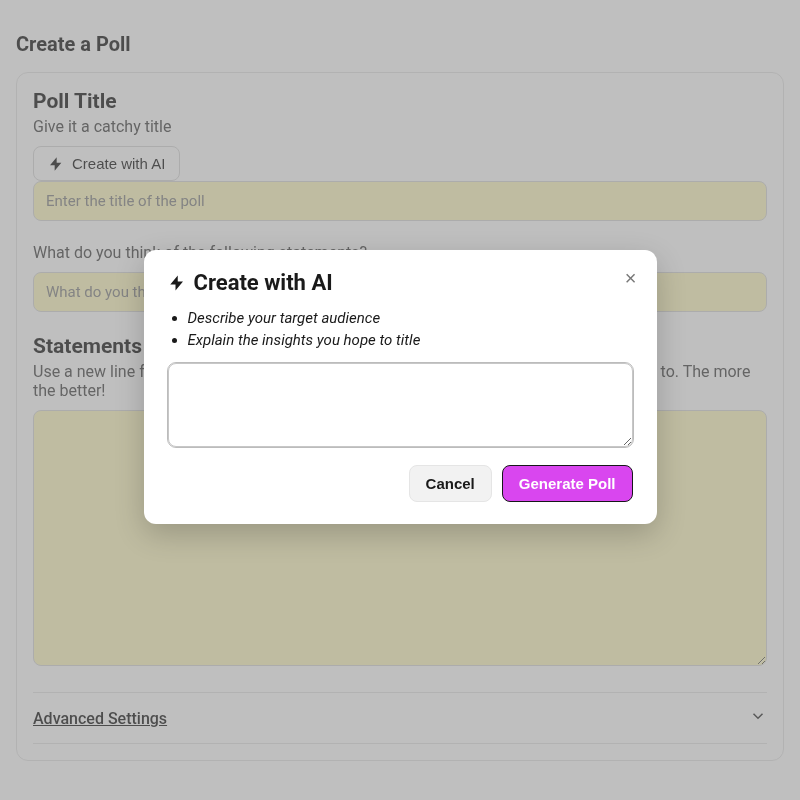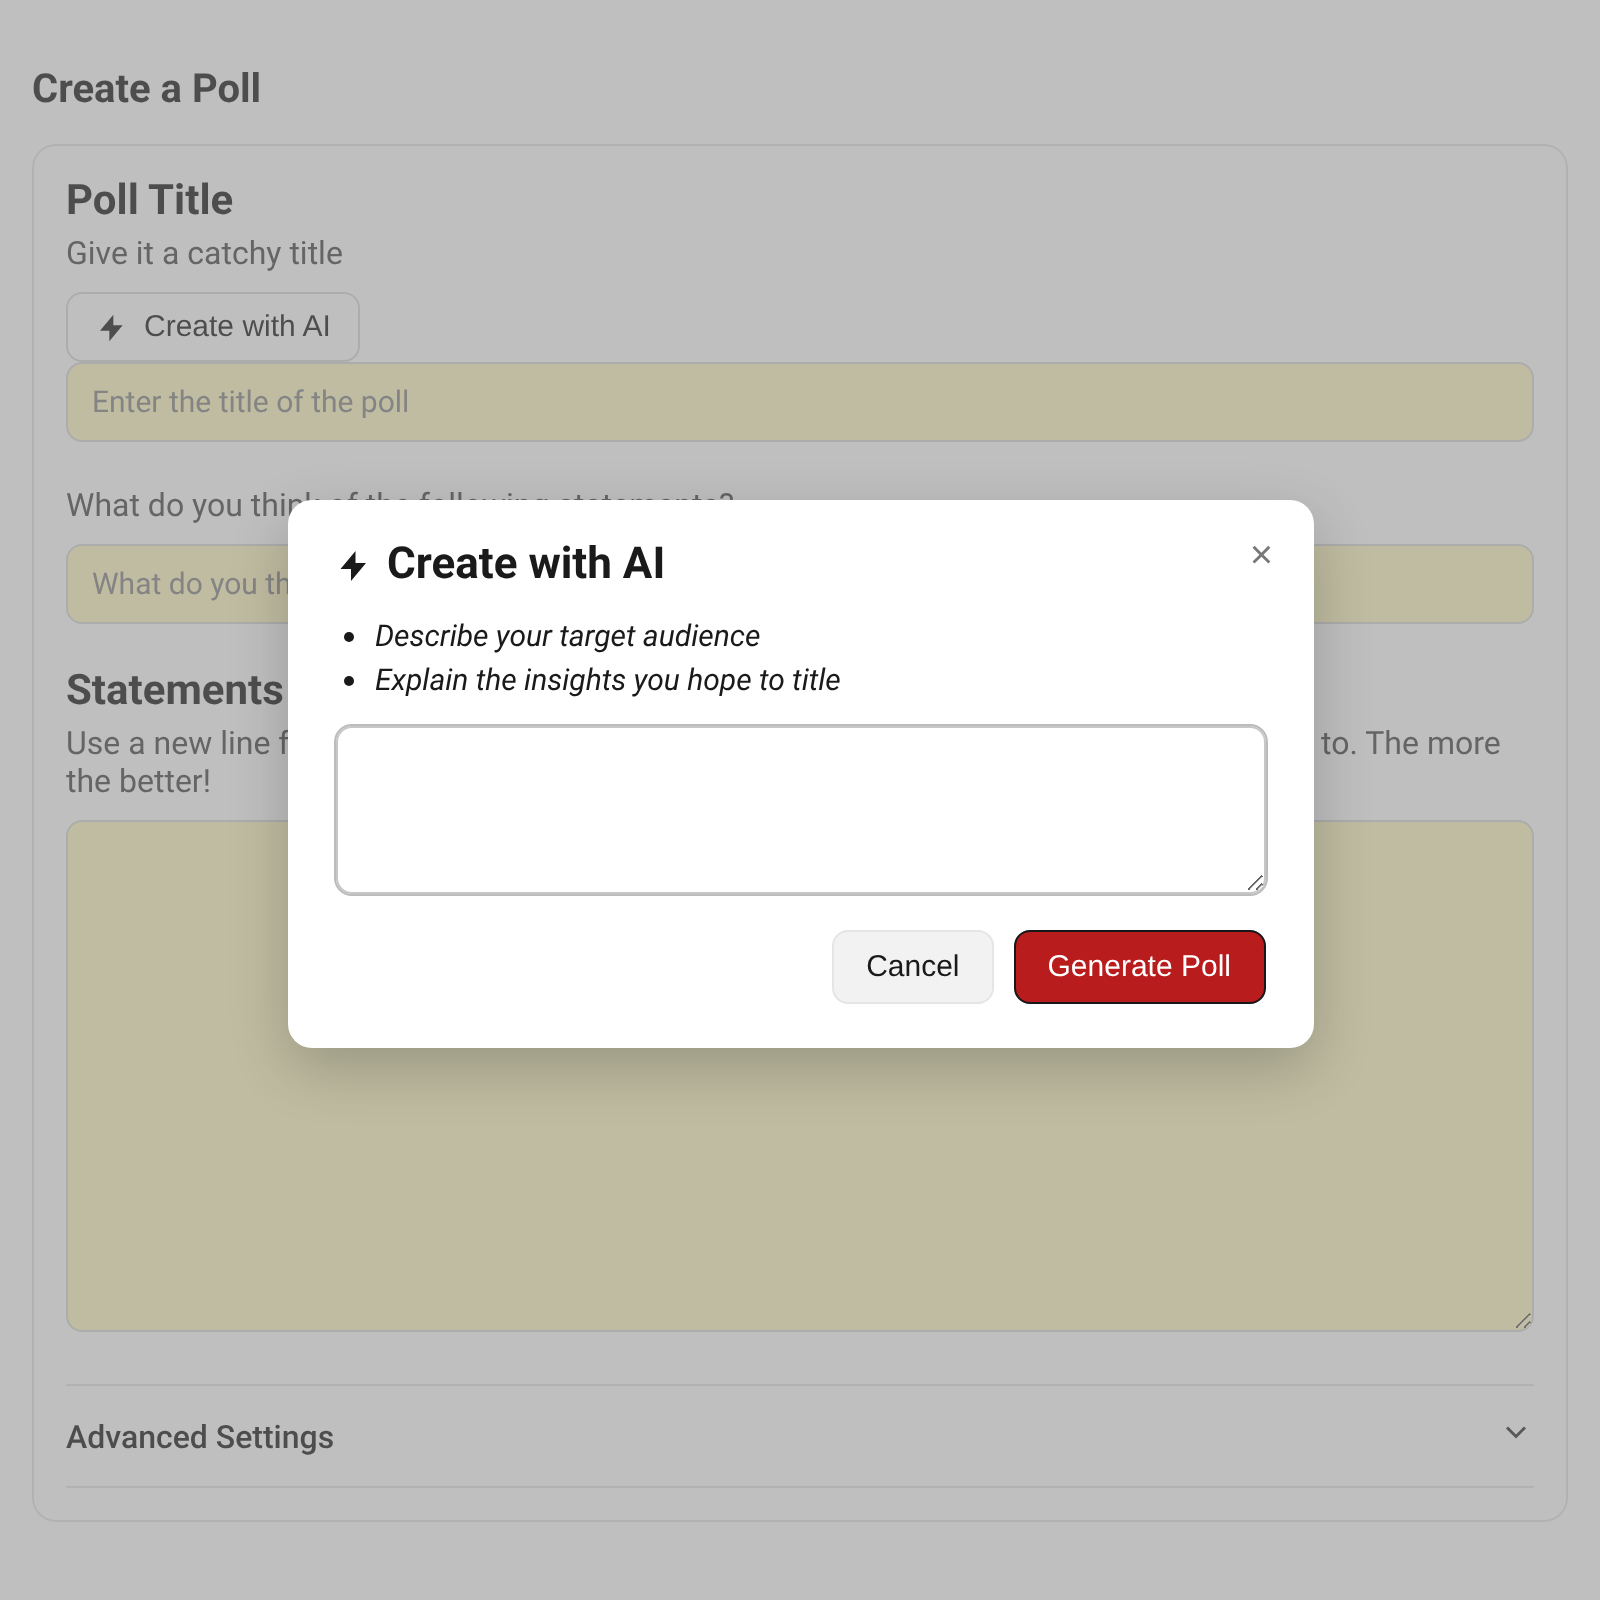--- a/index.html
+++ b/index.html
@@ -93,20 +93,21 @@
     }
     .advanced-row {
       display: flex;
       align-items: center;
       justify-content: space-between;
       border-top: 1px solid #e5e5e5;
       border-bottom: 1px solid #e5e5e5;
       padding: 14px 0;
       margin-top: 8px;
       cursor: pointer;
+      text-decoration: underline;
     }
     .advanced-label {
       font-size: 16px;
       font-weight: 500;
     }
     .chevron-icon svg {
       width: 18px;
       height: 18px;
       stroke: #333;
       fill: none;
@@ -180,31 +181,31 @@
     .modal-buttons {
       display: flex;
       justify-content: flex-end;
       gap: 10px;
       margin-top: 14px;
     }
     .btn {
       border-radius: 8px;
       padding: 9px 16px;
       font-size: 15px;
-      font-weight: 400;
+      font-weight: 700;
       cursor: pointer;
       border: 1px solid transparent;
     }
     .btn-secondary {
       background: #f2f2f2;
       color: #1a1a1a;
       border: 1px solid #e5e5e5;
     }
     .btn-primary {
-      background: #b91c1c;
+      background: #d946ef;
       color: #fff;
       border: 1px solid #17171a;
     }
   </style>
 </head>
 <body>
 
 <div class="page">
   <h1 class="page-title">Create a Poll</h1>
 

